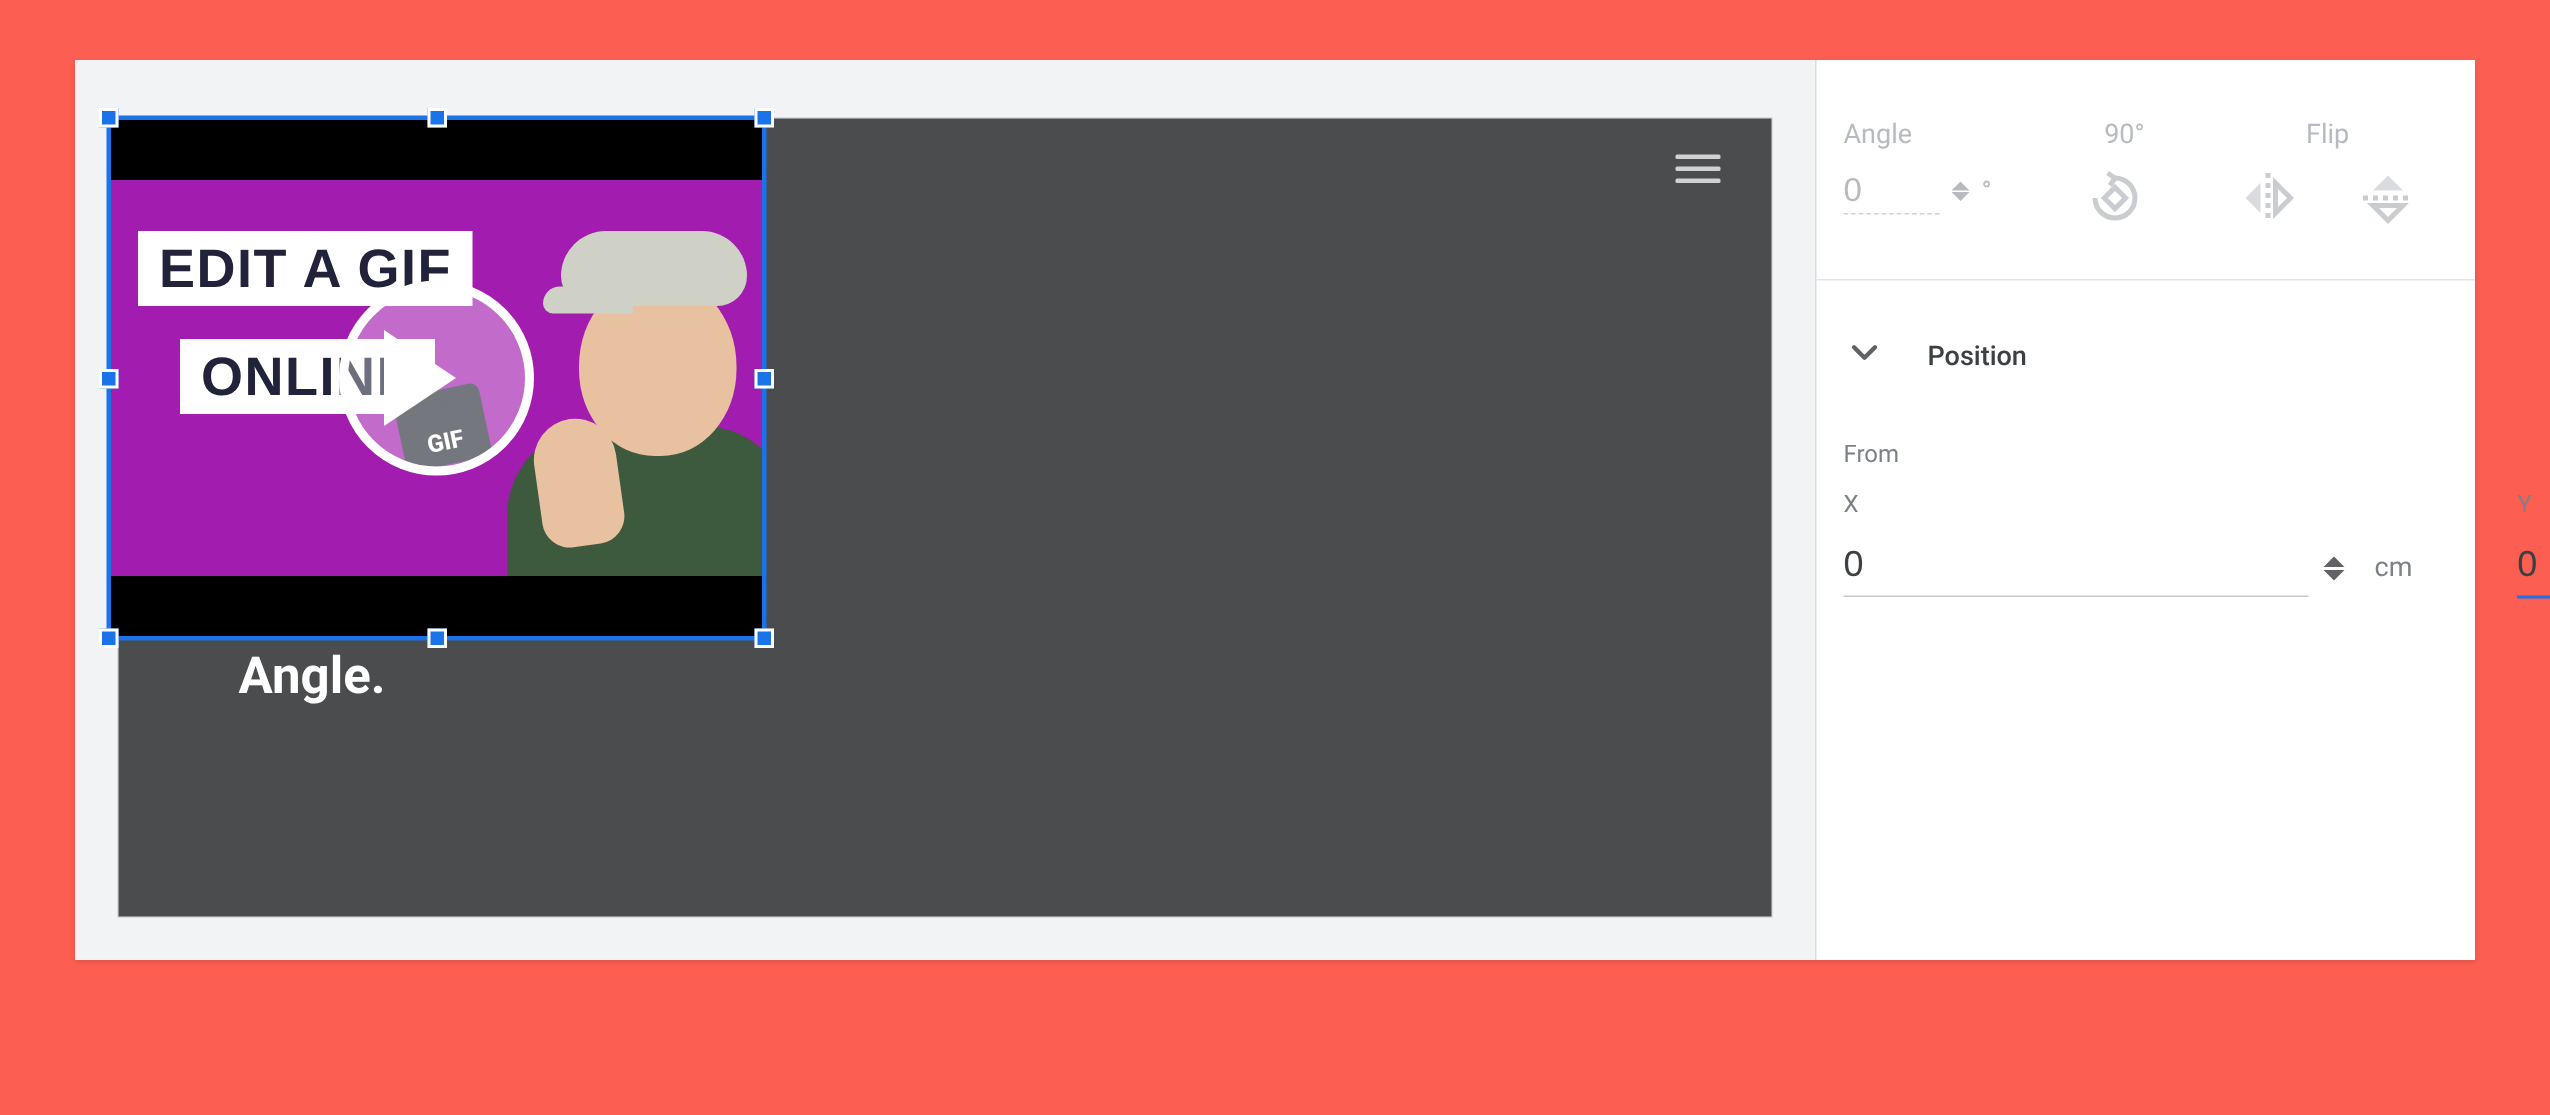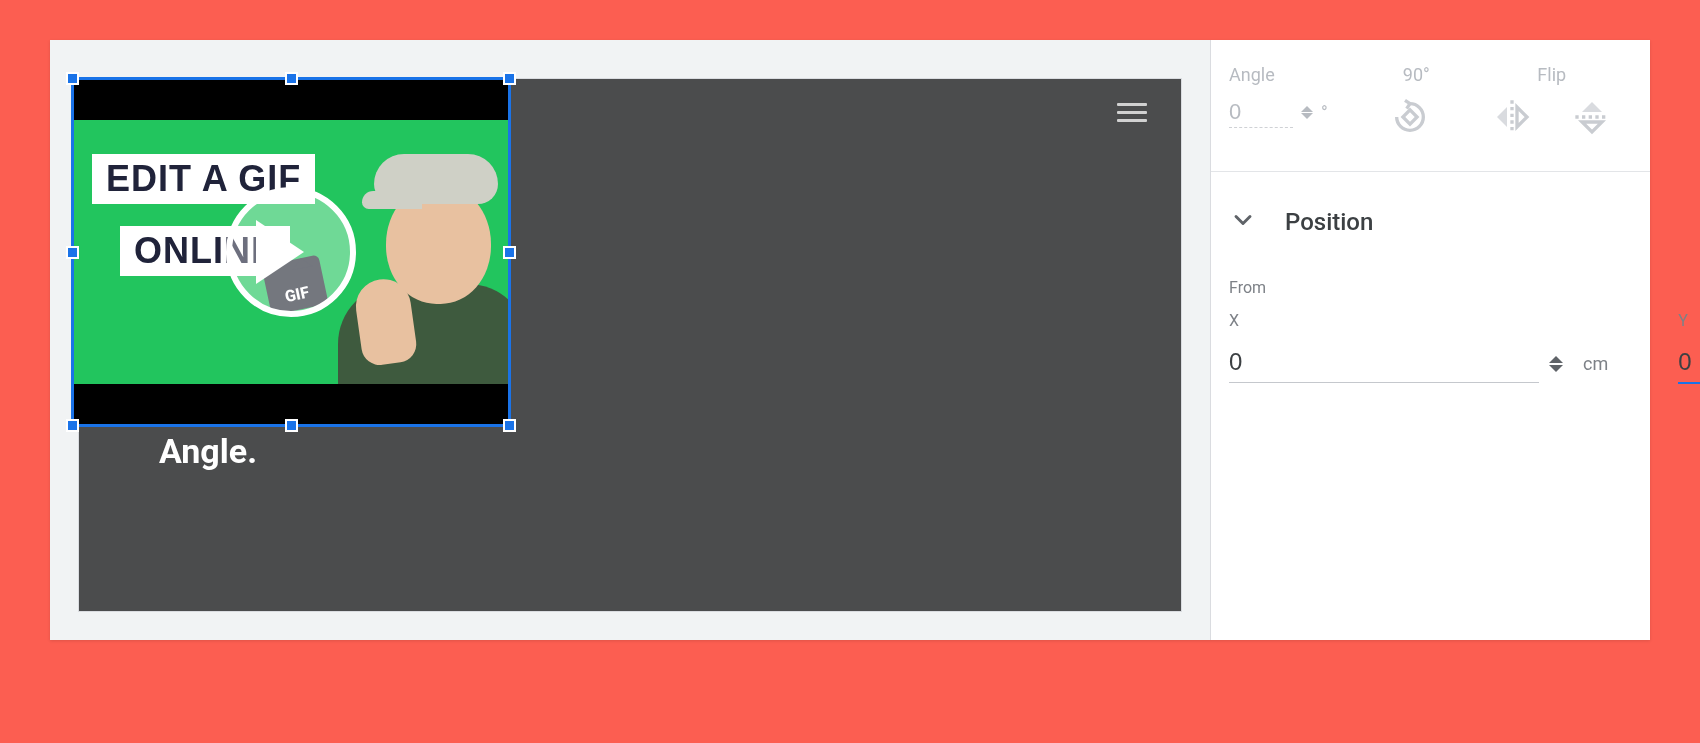--- a/index.html
+++ b/index.html
@@ -99,21 +99,21 @@
   .video-thumb {
     position: absolute;
     inset: 0;
     background: #000;
     display: flex;
     flex-direction: column;
   }
   .video-letterbox { flex: 0 0 40px; background:#000; }
   .video-body {
     flex: 1;
-    background: #22c55e;
+    background: #a21caf;
     position: relative;
     overflow: hidden;
   }
   .vid-label {
     position: absolute;
     left: 18px;
     background: #fff;
     color: #20233a;
     font-weight: 900;
     font-family: "Arial Black", Arial, sans-serif;
@@ -194,21 +194,21 @@
   
   .sidebar {
     width: 440px;
     background: #fff;
     border-left: 1px solid #dadce0;
     display: flex;
     flex-direction: column;
   }
 
   .rotate-section {
-    padding: 24px 18px 34px 18px;
+    padding: 39px 18px 34px 18px;
     display:flex;
     gap: 62px;
     align-items:flex-start;
     border-bottom: 1px solid #e3e5e8;
     color:#b7bbc1;
   }
   .rot-col { display:flex; flex-direction:column; gap:12px; }
   .rot-label { font-size:18px; color:#b7bbc1; }
   .angle-row { display:flex; align-items:center; gap:8px; }
   .angle-input {
@@ -235,21 +235,21 @@
   .tool-icon svg { width:40px; height:40px; display:block; }
 
   .position-section {
     padding: 34px 18px 24px 18px;
   }
   .section-header {
     display:flex; align-items:center; gap:28px;
     margin-bottom:40px;
   }
   .section-header h2 {
-    font-size:24px; font-weight:500; color:#3c4043;
+    font-size:18px; font-weight:500; color:#3c4043;
   }
   .chevron svg{ width:28px; height:28px; stroke:#5f6368; }
 
   .field-label {
     font-size:16px; color:#7d8187; margin-bottom:14px;
   }
   .select-box {
     border:1px solid #c5c8cd;
     border-radius:6px;
     padding:16px 18px;

